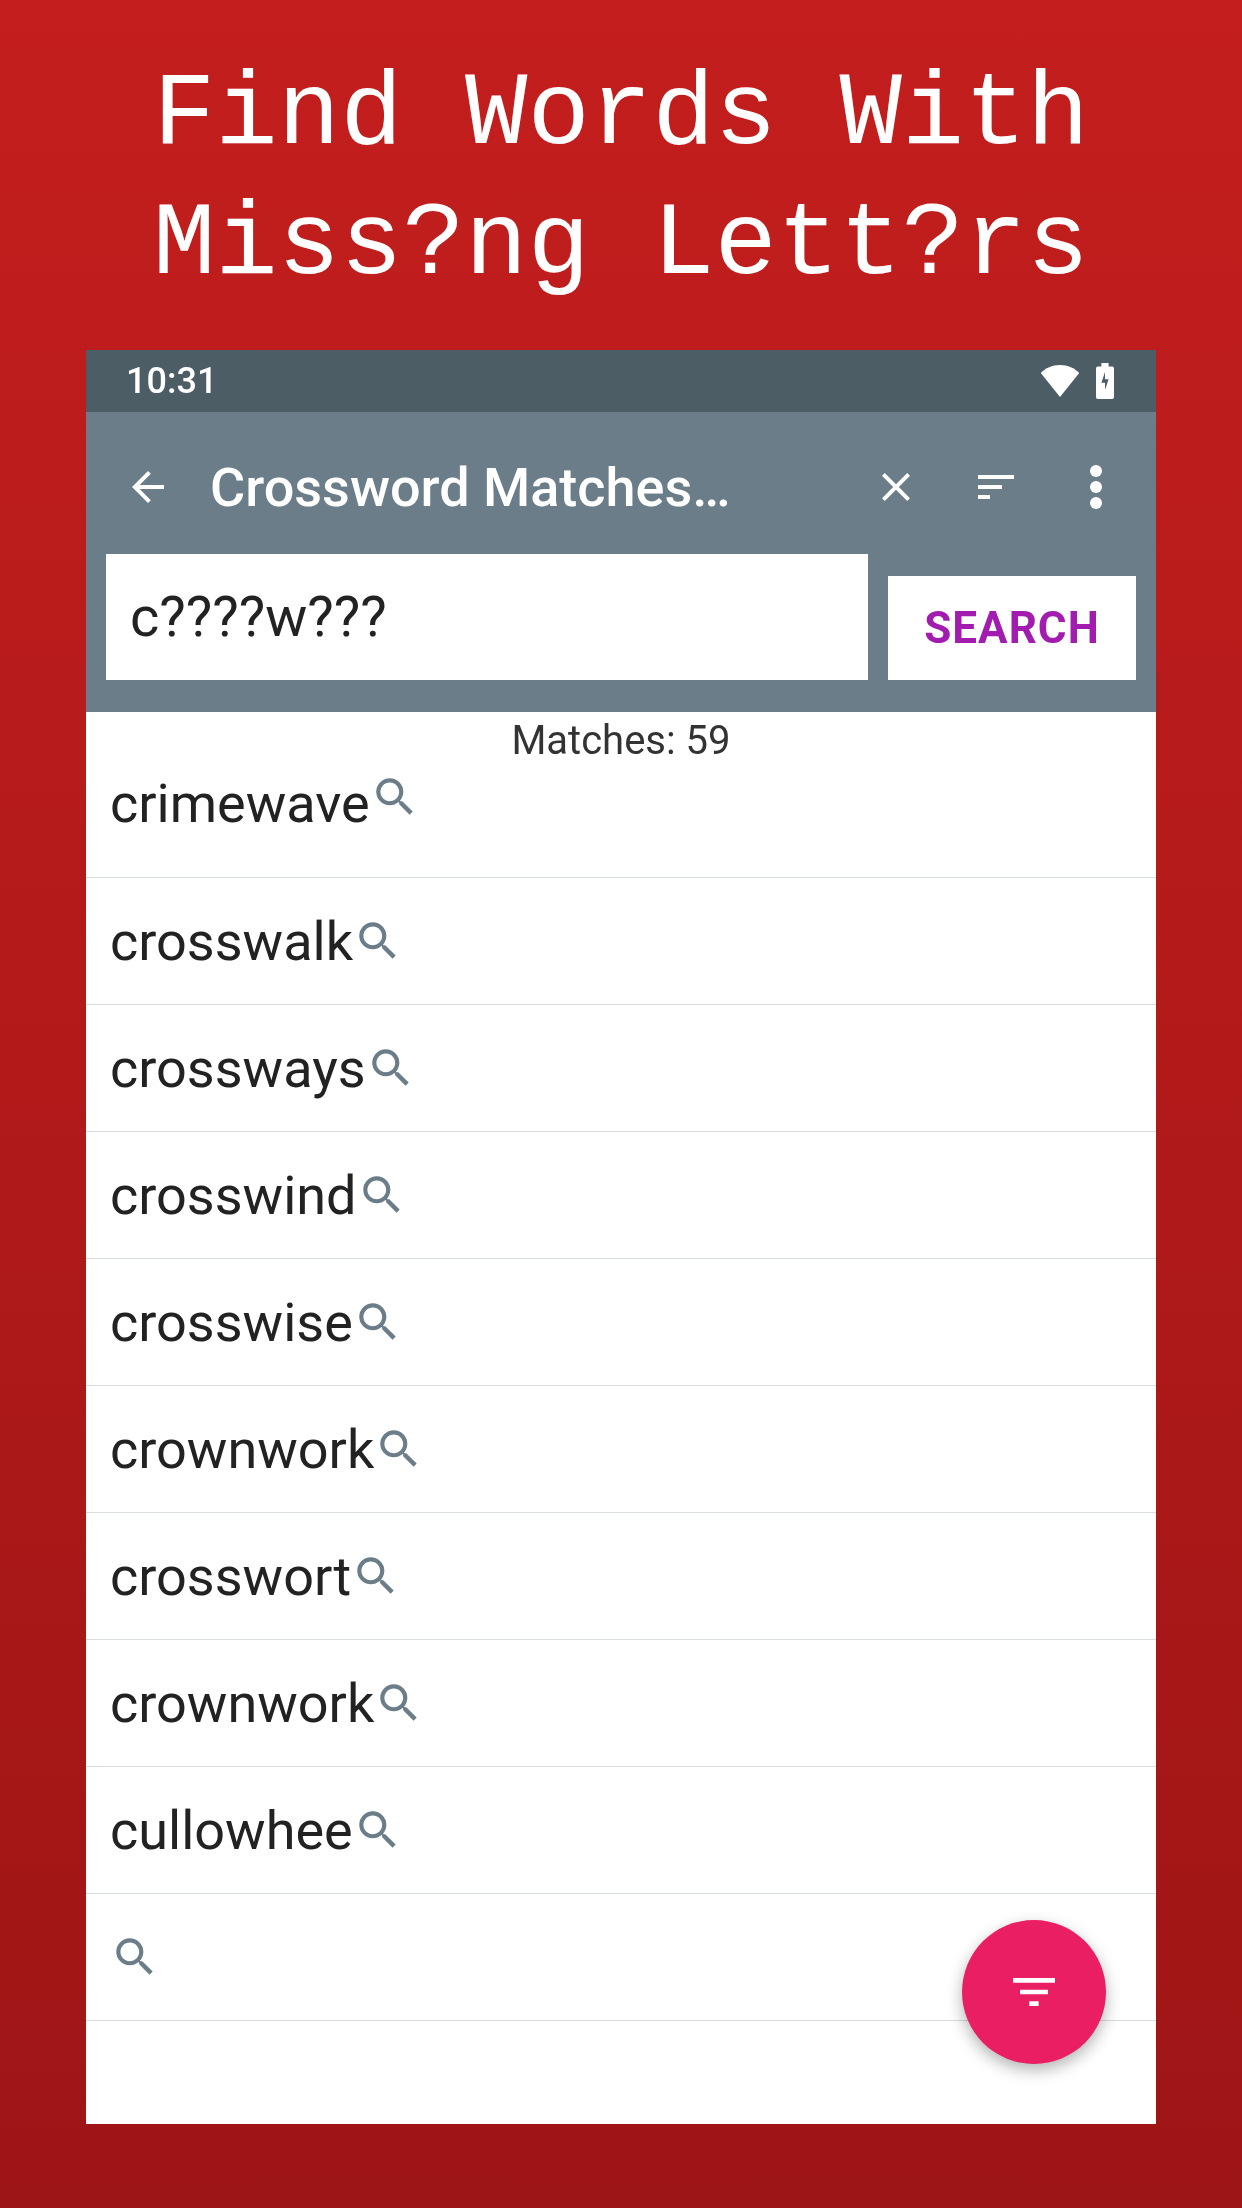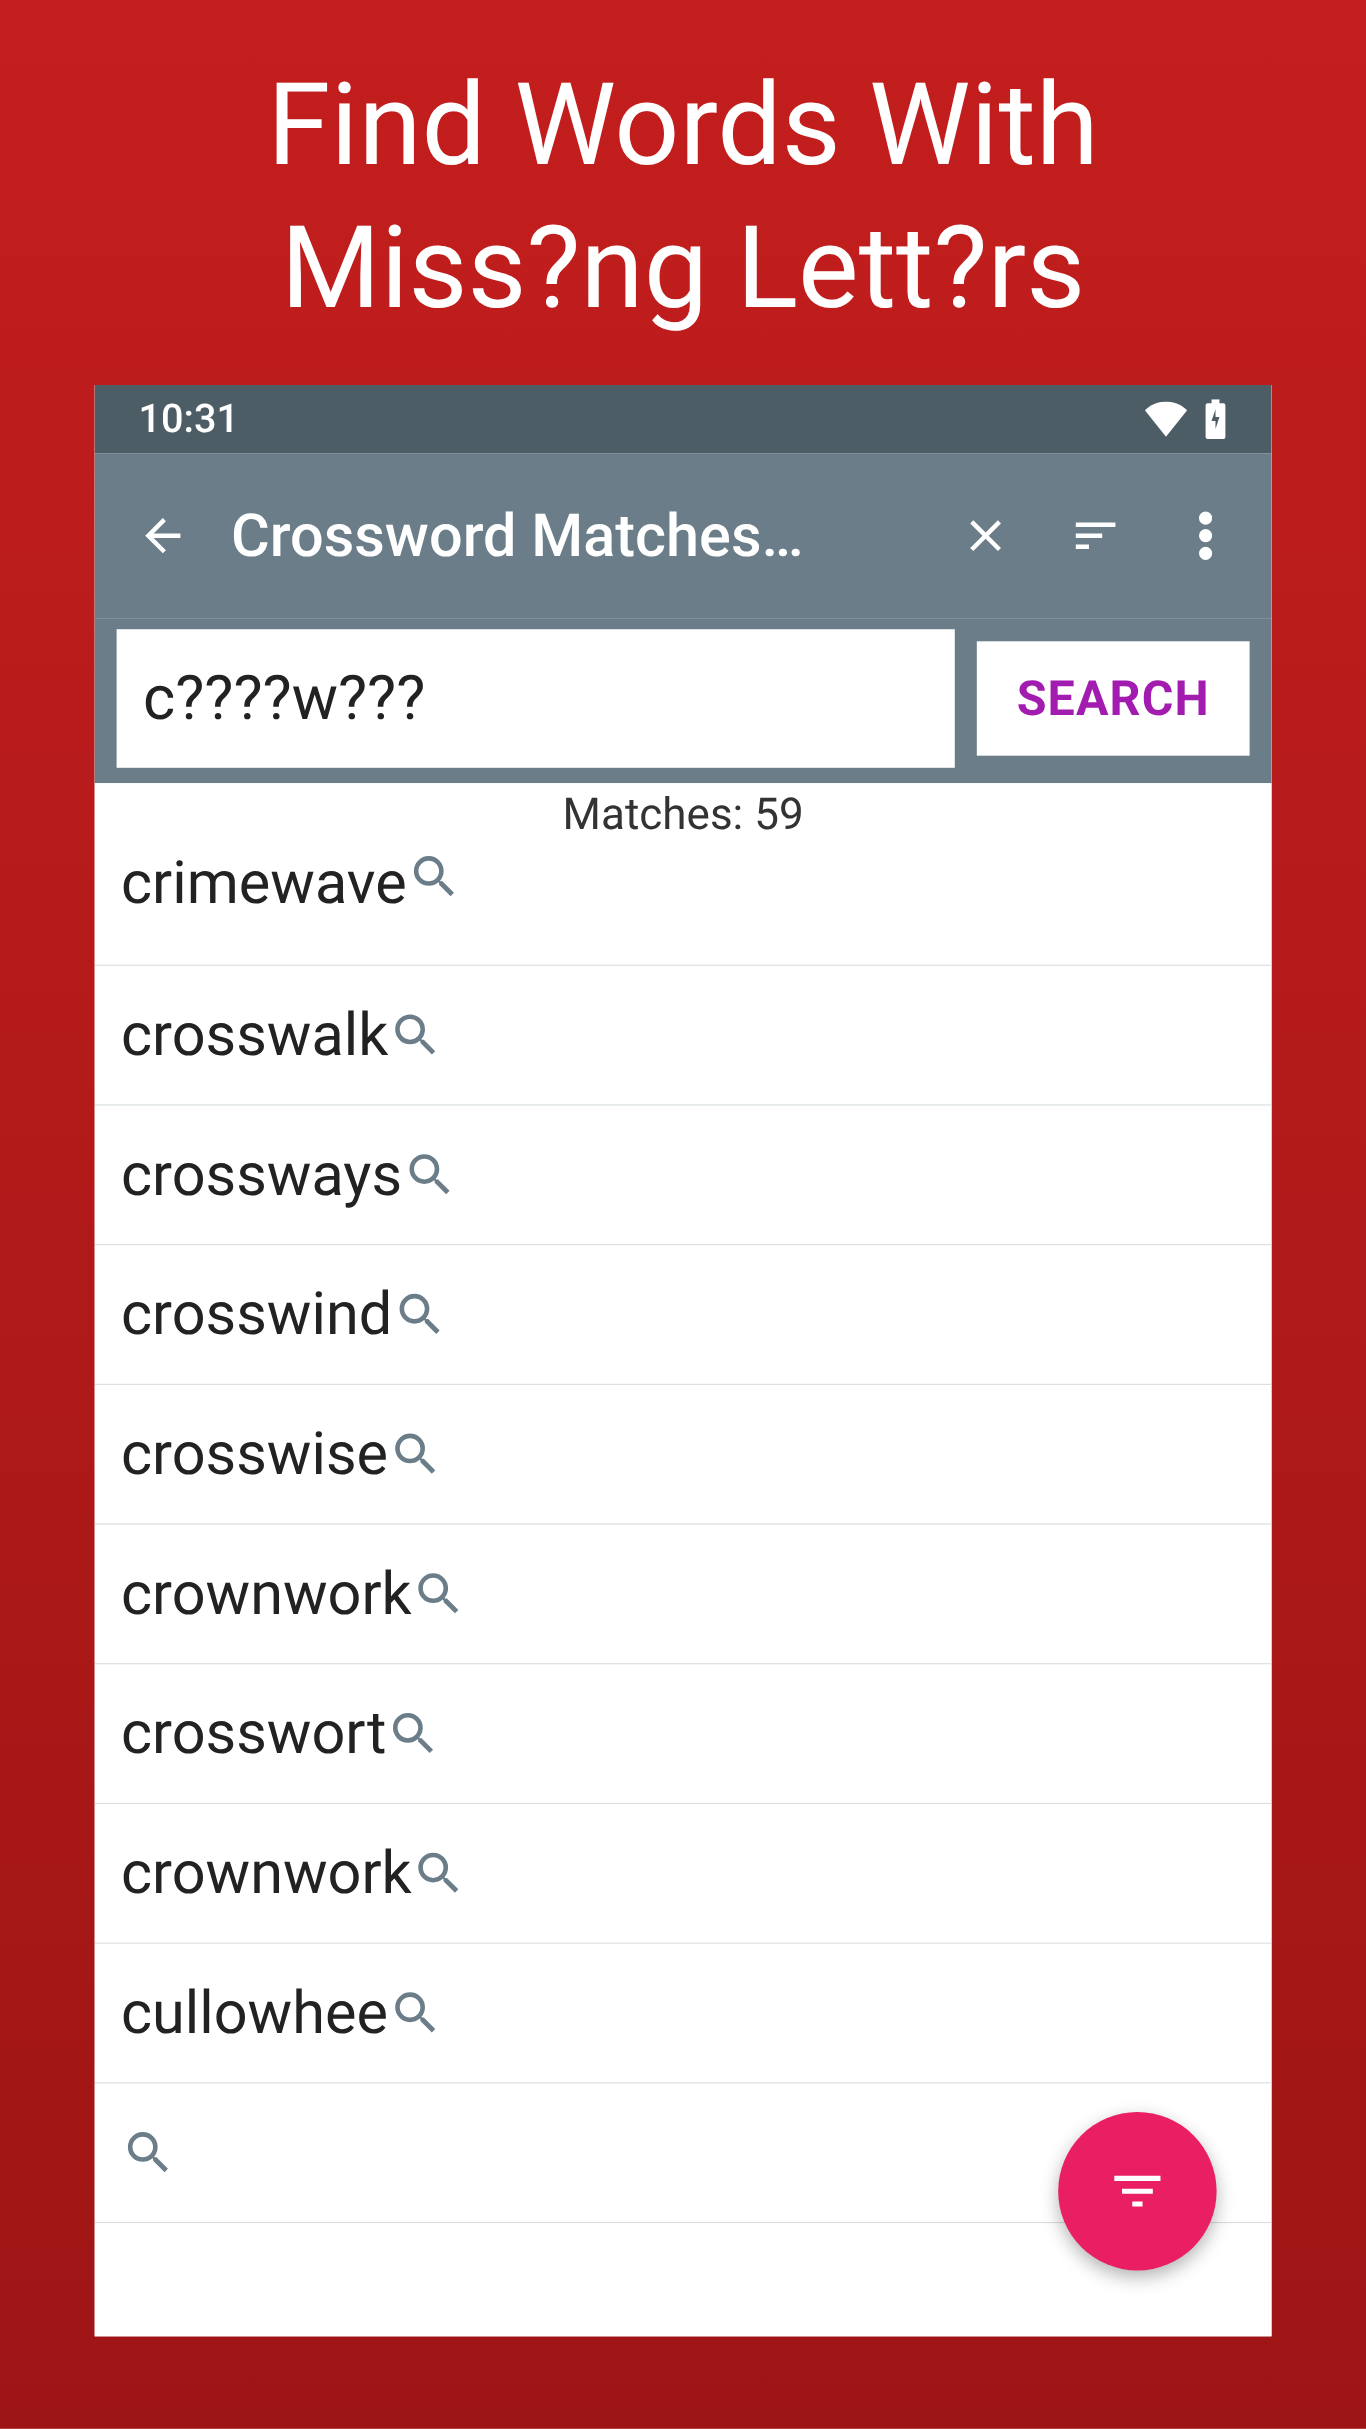--- a/index.html
+++ b/index.html
@@ -13,20 +13,21 @@
   align-items: center;
 }
 .promo-text {
   color: #fff;
   font-size: 104px;
   font-weight: 400;
   text-align: center;
   margin-top: 50px;
   margin-bottom: 40px;
   line-height: 1.25;
+  font-family: Liberation Mono, monospace;
 }
 .phone-frame {
   width: 1070px;
   height: 1774px;
   background: #fff;
   overflow: hidden;
   position: relative;
   display: flex;
   flex-direction: column;
 }
@@ -75,22 +76,22 @@
   height: 80px;
   display: flex;
   align-items: center;
   justify-content: center;
   margin-left: 20px;
 }
 .search-section {
   height: 150px;
   background: #6a7d88;
   display: flex;
-  align-items: center;
-  padding: 0 20px 4px 20px;
+  align-items: flex-end;
+  padding: 0 20px 32px 20px;
   gap: 20px;
 }
 .search-input {
   flex: 1;
   height: 126px;
   background: #fff;
   border: none;
   font-size: 56px;
   padding: 0 24px;
   color: #222;

